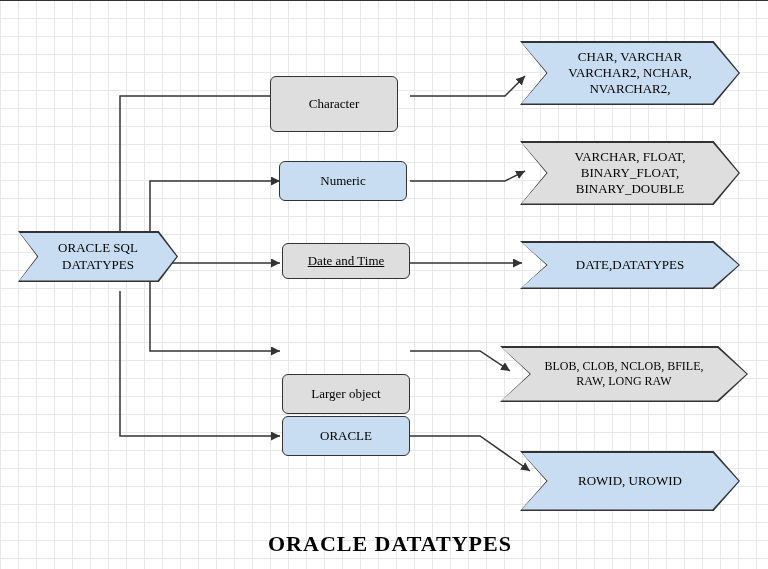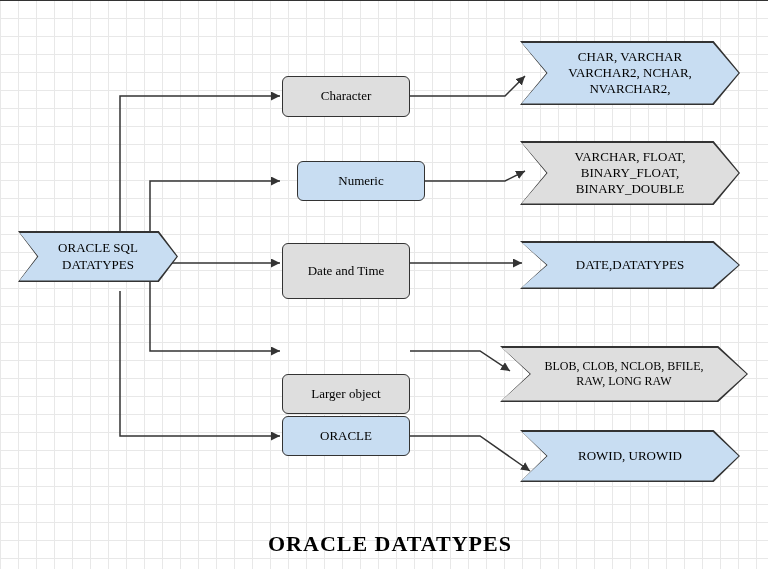--- a/index.html
+++ b/index.html
@@ -81,27 +81,27 @@
   <path d="M 410 262 L 522 262" fill="none" stroke="#333" stroke-width="1.5" marker-end="url(#arrow)"></path>
   <path d="M 410 350 L 480 350 L 510 370" fill="none" stroke="#333" stroke-width="1.5" marker-end="url(#arrow)"></path>
   <path d="M 410 435 L 480 435 L 530 470" fill="none" stroke="#333" stroke-width="1.5" marker-end="url(#arrow)"></path>
 </svg>
 
 <div class="chevron-outline" style="left:18px; top:230px; width:160px; height:51px;">
   <div class="chevron-inner blue" style="white-space:pre-line;">ORACLE SQL
 DATATYPES</div>
 </div>
 
-<div class="node rect grey" style="left:282px; top:75px;  width:128px; height:41px;justify-content:center;">
+<div class="node rect grey" style="left:270px; top:75px;  width:128px; height:56px;justify-content:center;">
     <span>Character</span>
   </div>
-<div class="node rect blue" style="left:297px; top:160px; width:128px; height:40px;">
+<div class="node rect blue" style="left:279px; top:160px; width:128px; height:40px;">
     <span>Numeric</span>
   </div>
-<div class="node rect grey" style="left:282px; top:242px; width:128px; height:56px;">
+<div class="node rect grey" style="left:282px; top:242px; width:128px; height:36px;text-decoration:underline;">
     <span>Date and Time</span>
   </div>
 <div class="node rect grey" style="left:282px; top:330px; width:128px; height:40px;margin-top:43px;">
     <span>Larger object</span>
   </div>
 <div class="node rect blue" style="left:282px; top:415px; width:128px; height:40px;">
     <span>ORACLE</span>
   </div>
 
 <div class="chevron-outline" style="left:520px; top:40px;  width:220px; height:64px;">
@@ -114,17 +114,17 @@
 BINARY_FLOAT,
 BINARY_DOUBLE</div>
 </div>
 <div class="chevron-outline" style="left:520px; top:240px; width:220px; height:48px;">
   <div class="chevron-inner blue" style="white-space:pre-line;">DATE,DATATYPES</div>
 </div>
 <div class="chevron-outline" style="left:500px; top:345px; width:248px; height:56px;">
   <div class="chevron-inner grey" style="white-space:pre-line; font-size:12px;">BLOB, CLOB, NCLOB, BFILE,
 RAW, LONG RAW</div>
 </div>
-<div class="chevron-outline" style="left:520px; top:429px; width:220px; height:52px;">
+<div class="chevron-outline" style="left:520px; top:450px; width:220px; height:60px;">
   <div class="chevron-inner blue" style="white-space:pre-line;">ROWID, UROWID</div>
 </div>
 
 <div class="title" style="left:228px; top:530px;margin-left:40px;">ORACLE DATATYPES</div>
 
 </body></html>

